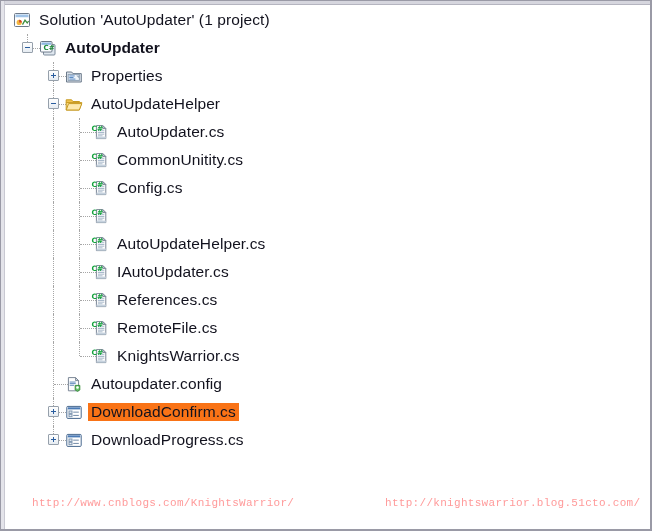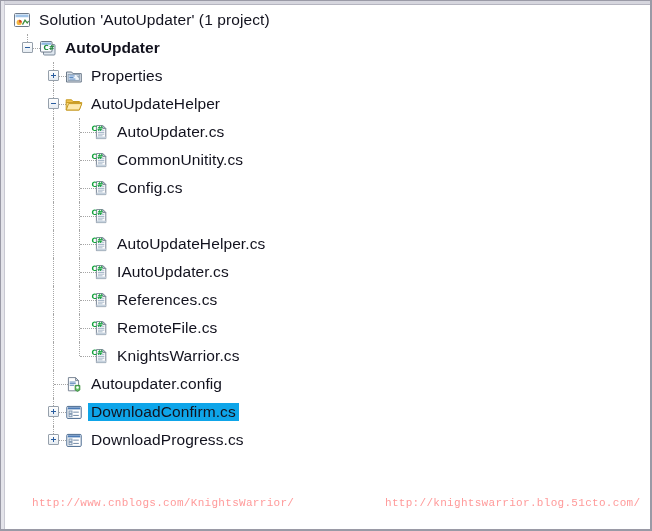--- a/index.html
+++ b/index.html
@@ -60,21 +60,21 @@
   }
 
   .row .label {
     font-size: 15.5px;
     color: #12121e;
     letter-spacing: 0.1px;
     padding: 1px 3px 2px 3px;
     line-height: 1;
   }
   .row.bold .label { font-weight: bold; }
-  .row.selected .label { background: #0ea5e9; }
+  .row.selected .label { background: #f97316; }
 
   
   .indent { display: inline-block; height: 28px; position: relative; flex: 0 0 auto; }
 
   .guide {
     position: absolute;
     top: 0;
     bottom: 0;
     width: 1px;
     border-left: 1px dotted #a6a6a6;

